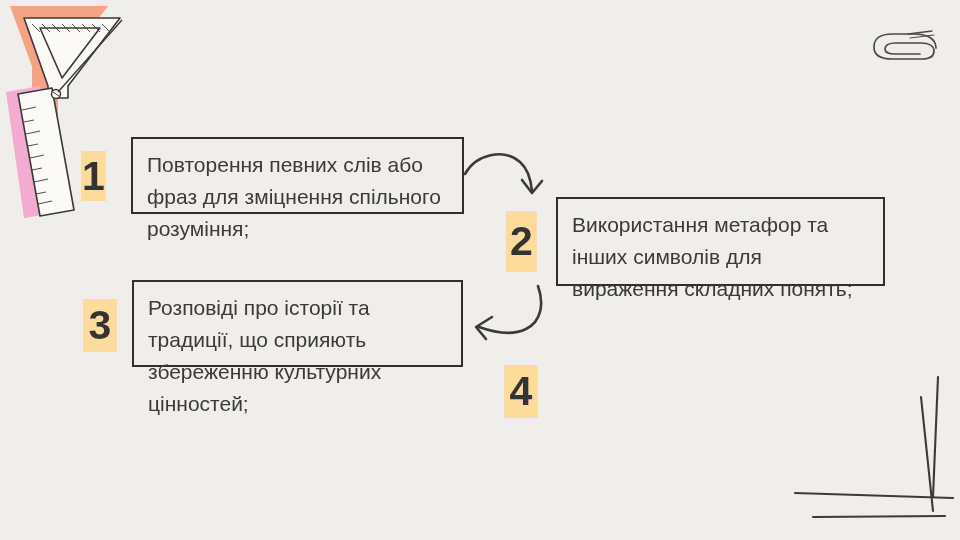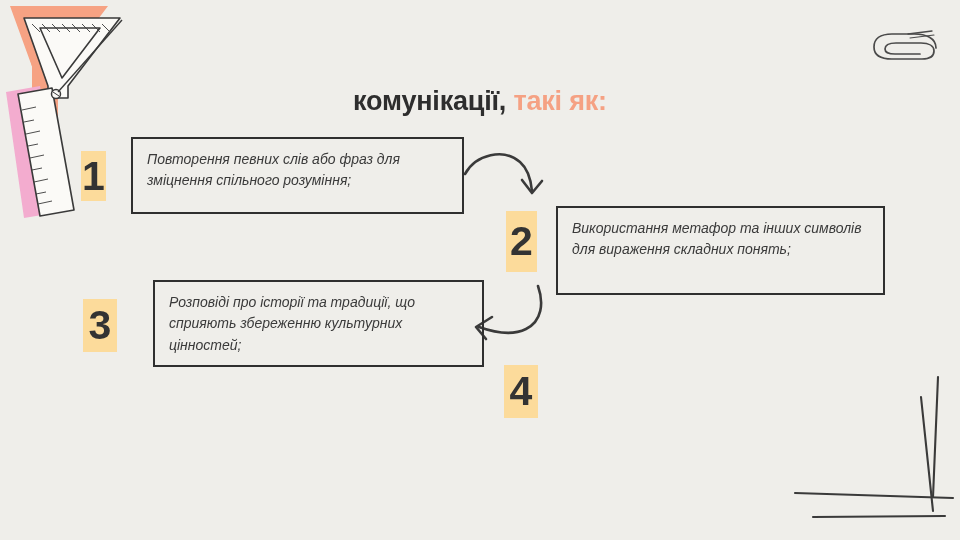--- a/index.html
+++ b/index.html
@@ -31,28 +31,27 @@
   }
   .title .accent { color: #f5a183; }
 
   
   .item-box {
     position: absolute;
     box-sizing: border-box;
     border: 2.5px solid #2f2f2f;
     background: transparent;
     padding: 10px 14px 10px 14px;
-    font-size: 14px;
+    font-size: 21px;
     line-height: 1.52;
     color: #3a3a3a;
-    font-style: italic;
   }
   .box1 { left: 131px; top: 137px;  width: 333px; height: 77px; }
-  .box2 { left: 556px; top: 206px;  width: 329px; height: 89px; }
-  .box3 { left: 132px; top: 280px;  width: 331px; height: 87px; margin-left: 21px; }
+  .box2 { left: 556px; top: 197px;  width: 329px; height: 89px; }
+  .box3 { left: 132px; top: 280px;  width: 331px; height: 87px; }
   .box4 { left: 556px; top: 345px;  width: 331px; height: 91px; }
 
   
   .badge {
     position: absolute;
     background: #fcdb9b;
     display: flex;
     align-items: center;
     justify-content: center;
     font-weight: bold;
@@ -140,23 +139,20 @@
 
   <svg class="deco" id="deco-lines" width="175" height="165" viewBox="0 0 175 165" fill="none" stroke="#3a3a3a" stroke-width="2.1" stroke-linecap="round">
     <line x1="136" y1="22" x2="148" y2="136"></line>
     <line x1="153" y1="2" x2="148" y2="122"></line>
     <line x1="10" y1="118" x2="168" y2="123"></line>
     <line x1="28" y1="142" x2="160" y2="141"></line>
   </svg>
 
   <div class="title">
     <br>
-    <span>
-      <span>комунікації, </span><span class="accent">такі як:</span>
-    </span>
   </div>
 
   <div class="badge badge1">
     <span>1</span>
   </div>
   <div class="item-box box1">
     <span>Повторення певних слів або фраз для зміцнення спільного розуміння;</span>
   </div>
 
   <div class="badge badge2">

